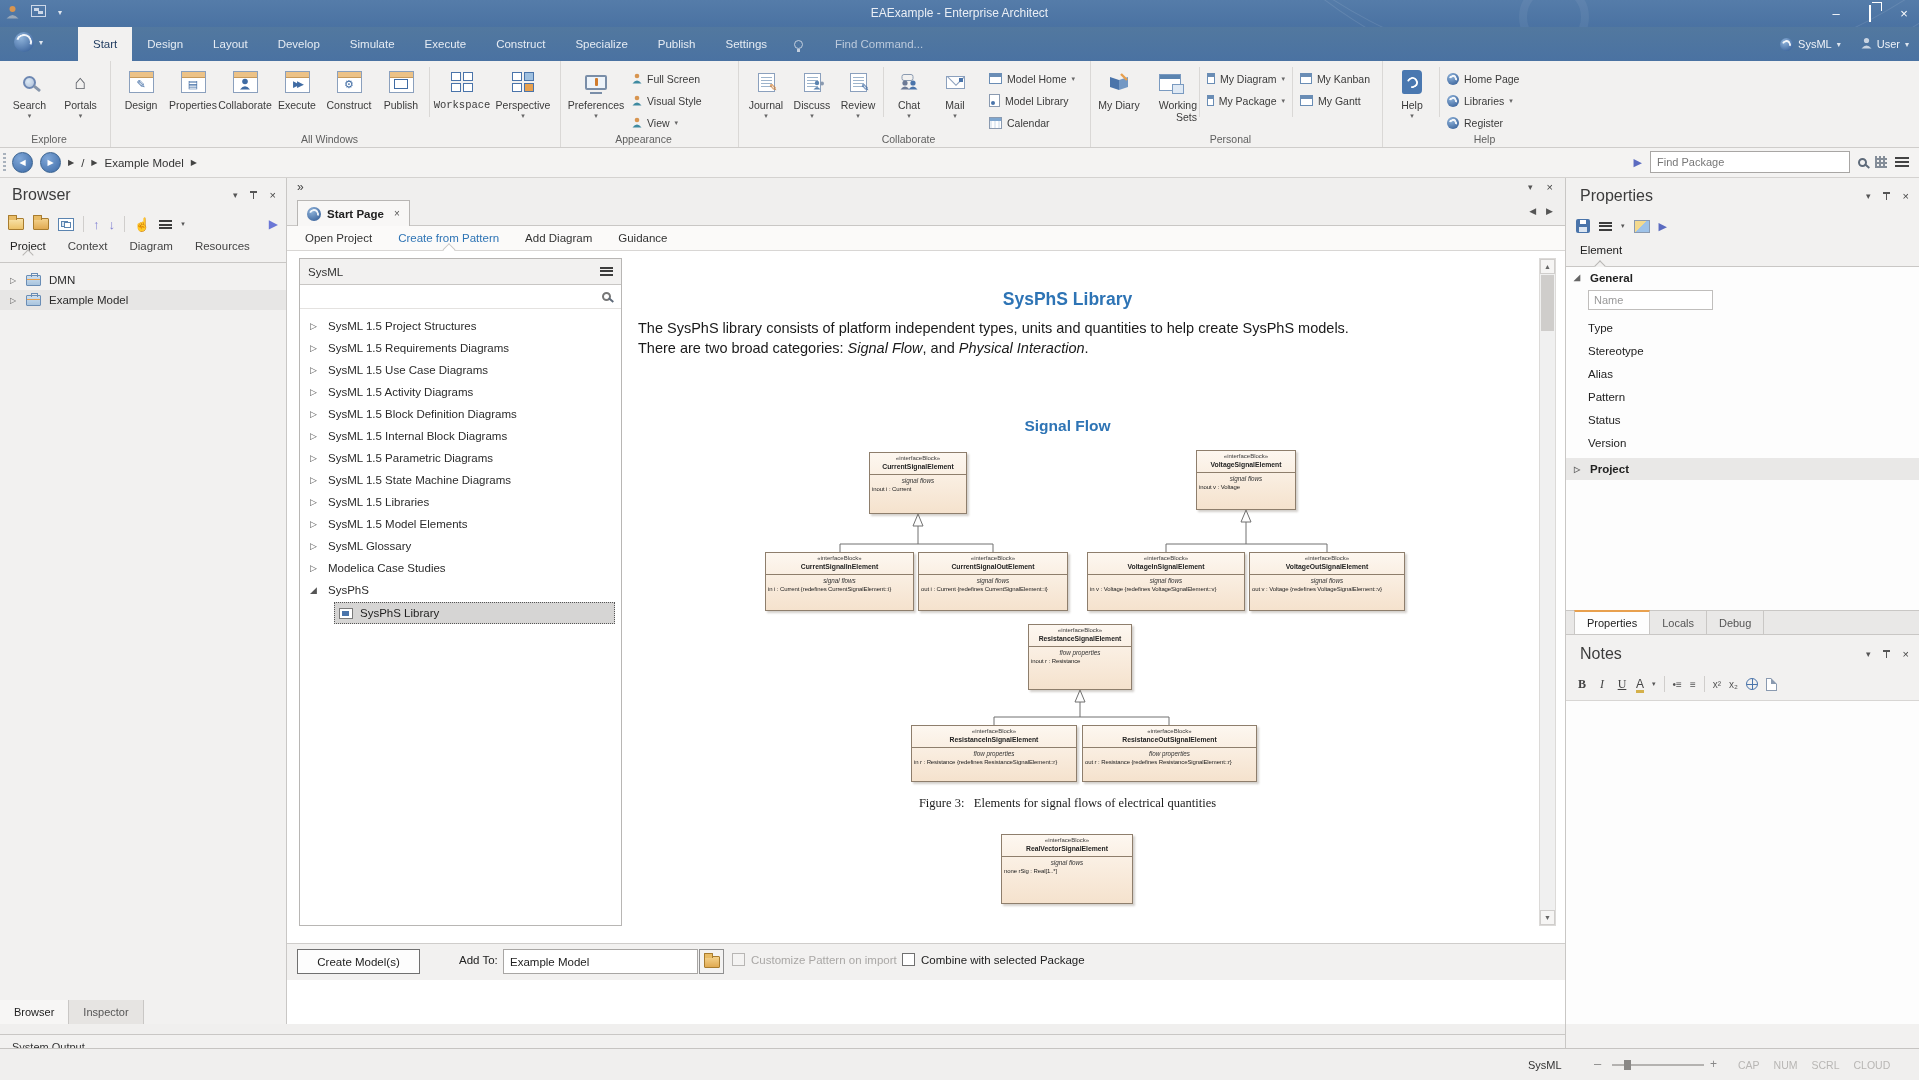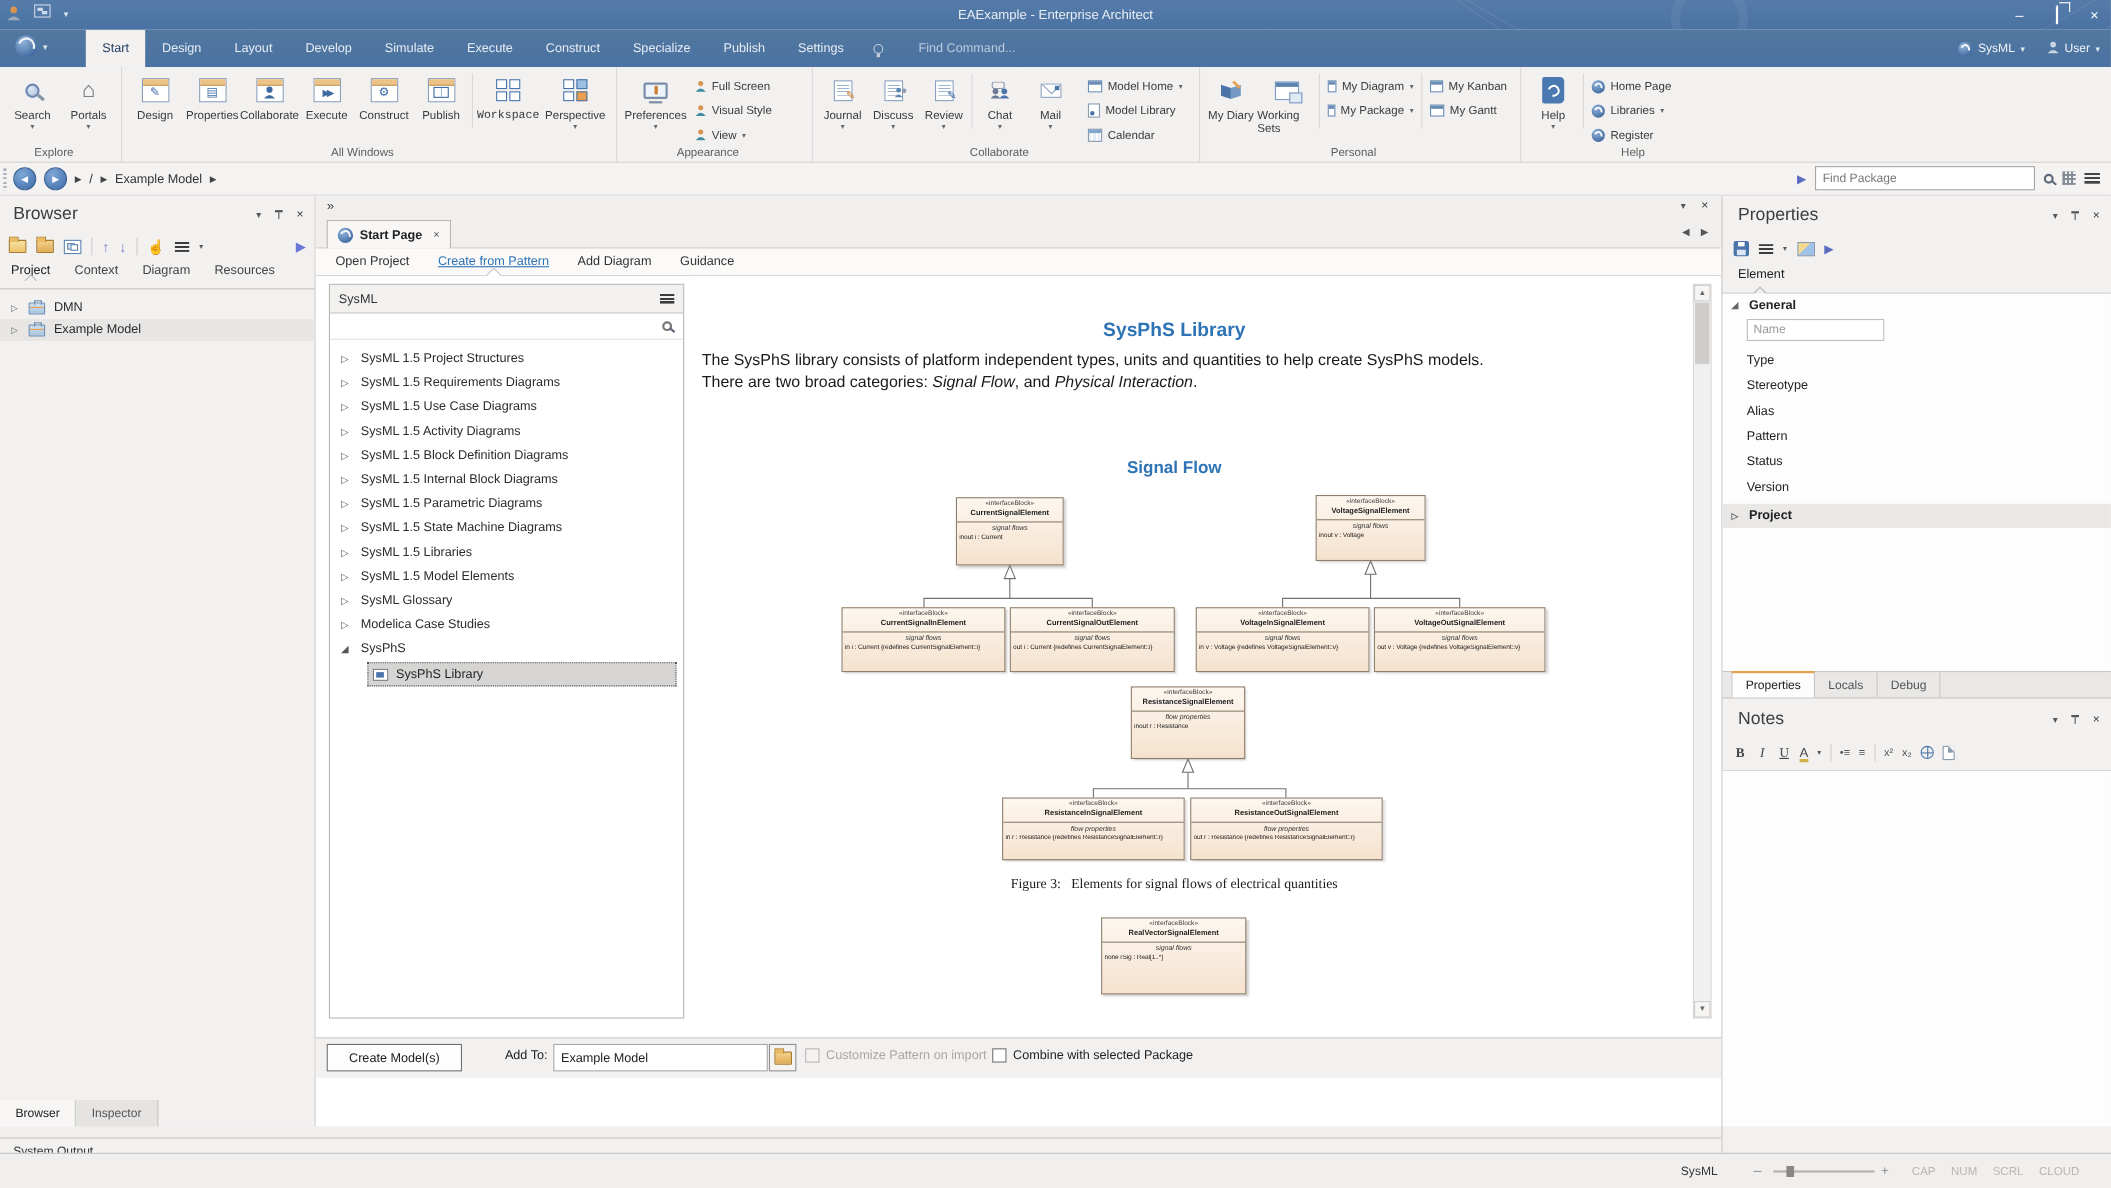--- a/index.html
+++ b/index.html
@@ -42,21 +42,21 @@
   .user-glyph { font-size:12px; color:#c9d4e2; }
 
   
   .ribbon { position:absolute; left:0; top:61px; width:1919px; height:87px; background:#f2f1f0;
     border-bottom:1px solid #cfcdcb; display:flex; }
   .rgroup { position:relative; height:100%; padding:4px 4px 16px 4px; display:flex; align-items:flex-start; }
   .rgroup + .rgroup { border-left:1px solid #dad8d6; }
   .rg-label { position:absolute; left:0; right:12px; bottom:2px; text-align:center; color:#5f5f5f; font-size:10.5px; }
   .bigbtn { width:52px; min-height:64px; display:flex; flex-direction:column; align-items:center;
     justify-content:flex-start; gap:3px; padding-top:3px; cursor:default; }
-  .bigbtn .lbl { font-size:10.5px; color:#3b3b3b; text-align:left; line-height:1.15; }
+  .bigbtn .lbl { font-size:10.5px; color:#3b3b3b; text-align:right; line-height:1.15; }
   .bigbtn .drop { font-size:7px; color:#666; line-height:4px; }
   .icon-area { height:28px; display:flex; align-items:center; justify-content:center; }
   .subsep { width:1px; background:#dad8d6; margin:2px 2px; align-self:stretch; margin-bottom:14px; }
   .stackcol { display:flex; flex-direction:column; gap:1px; padding-top:3px; }
   .stackitem { height:21px; display:flex; align-items:center; gap:5px; padding:0 5px; cursor:default; }
   .stackitem .lbl { font-size:10.5px; color:#3b3b3b; white-space:nowrap; }
   .stackitem .drop { font-size:7px; color:#666; }
 
   
   .win-ic { width:25px; height:22px; border:1px solid #8ba0bd; background:#fff; position:relative;
@@ -199,21 +199,21 @@
     border-bottom:1px solid #c9c7c5; }
   .doc-tab { position:absolute; left:10px; top:0; height:26px; background:#f8f7f6;
     border:1px solid #b8b6b4; border-bottom:none; display:flex; align-items:center; gap:6px;
     padding:0 9px; cursor:default; }
   .doc-tab .t { font-size:11.5px; font-weight:bold; color:#222; }
   .doc-tab .x { font-size:10px; color:#555; margin-left:4px; }
   .rowB .pagenav { position:absolute; right:12px; top:6px; display:flex; gap:10px; color:#555; font-size:9px; }
   .rowC { position:absolute; left:0; right:0; top:48px; height:25px; background:#fbfaf9;
     border-bottom:1px solid #d8d6d4; display:flex; align-items:center; gap:26px; padding-left:18px; }
   .navlink { font-size:11.5px; color:#333; position:relative; cursor:default; }
-  .navlink.active { color:#2e74b5;text-decoration:underline; }
+  .navlink.active { color:#2e74b5; }
   .navlink.active::after { content:""; position:absolute; left:50%; bottom:-10px; width:8px; height:8px;
     background:#fff; border-left:1px solid #c8c6c4; border-top:1px solid #c8c6c4;
     transform:translateX(-50%) rotate(45deg); }
 
   
   .pattern-panel { position:absolute; left:12px; top:80px; width:323px; height:668px;
     border:1px solid #b8b6b4; background:#fff; }
   .pat-head { height:26px; background:#f2f1f0; border-bottom:1px solid #c8c6c4;
     display:flex; align-items:center; justify-content:space-between; padding:0 8px; }
   .pat-head .t { font-size:11.5px; color:#333; }

